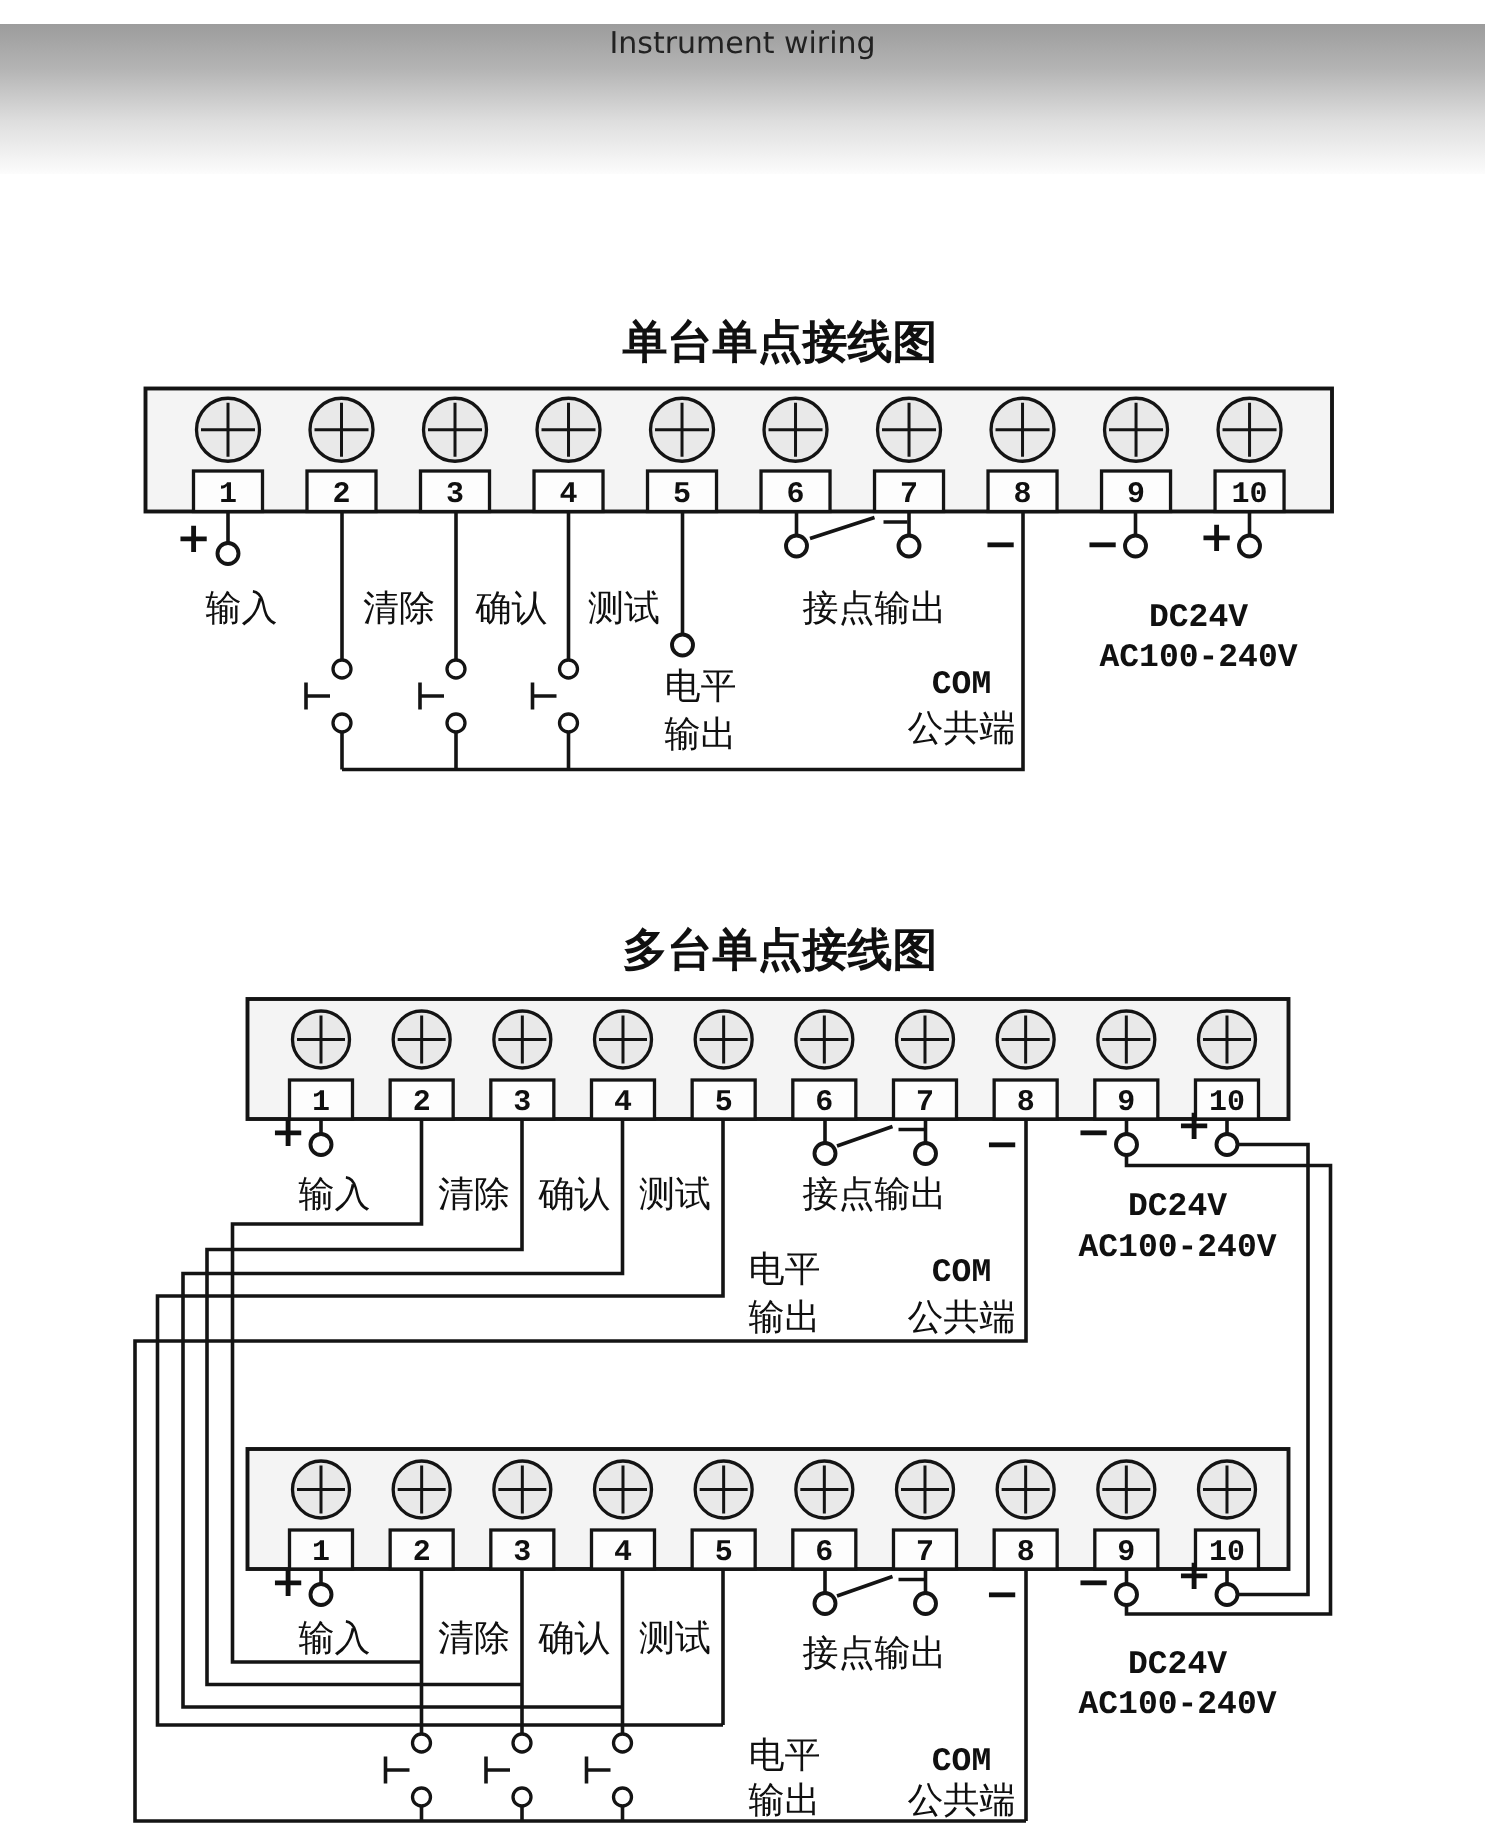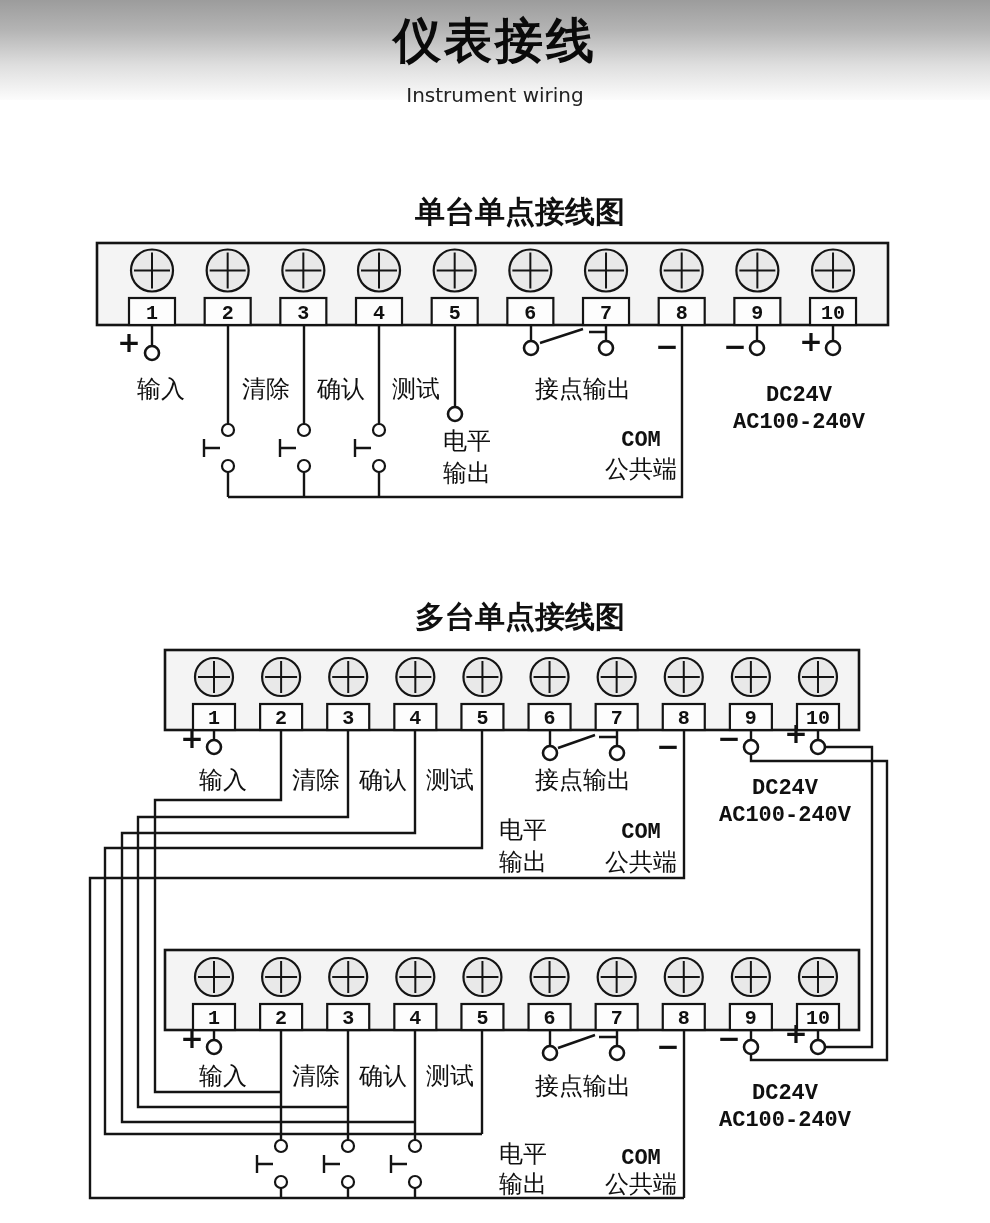--- a/index.html
+++ b/index.html
@@ -20,21 +20,20 @@
   .cjk{font-family:"DejaVu Sans",sans-serif;font-size:24px;font-weight:500;text-anchor:middle}
   .mono{font-family:"Liberation Mono","DejaVu Sans Mono",monospace;font-size:22px;font-weight:700;text-anchor:middle}
   .num{font-size:20px;font-weight:700}
   .sign{font-family:"DejaVu Sans",sans-serif;font-size:28px;font-weight:700;text-anchor:middle}
   .sec-title{font-family:"DejaVu Sans",sans-serif;font-size:30px;font-weight:700;text-anchor:middle}
 </style>
 </head>
 <body>
 
 <header class="banner">
-  <h1>仪表接线</h1>
   <div class="subtitle">Instrument wiring</div>
 </header>
 
 <svg width="990" height="1123" viewBox="0 100 990 1123">
 
   <g>
     <text class="sec-title" x="520" y="222">单台单点接线图</text>
 
     <g id="block-1">
         <rect x="97" y="243" width="791" height="82" class="block-rect"></rect>

